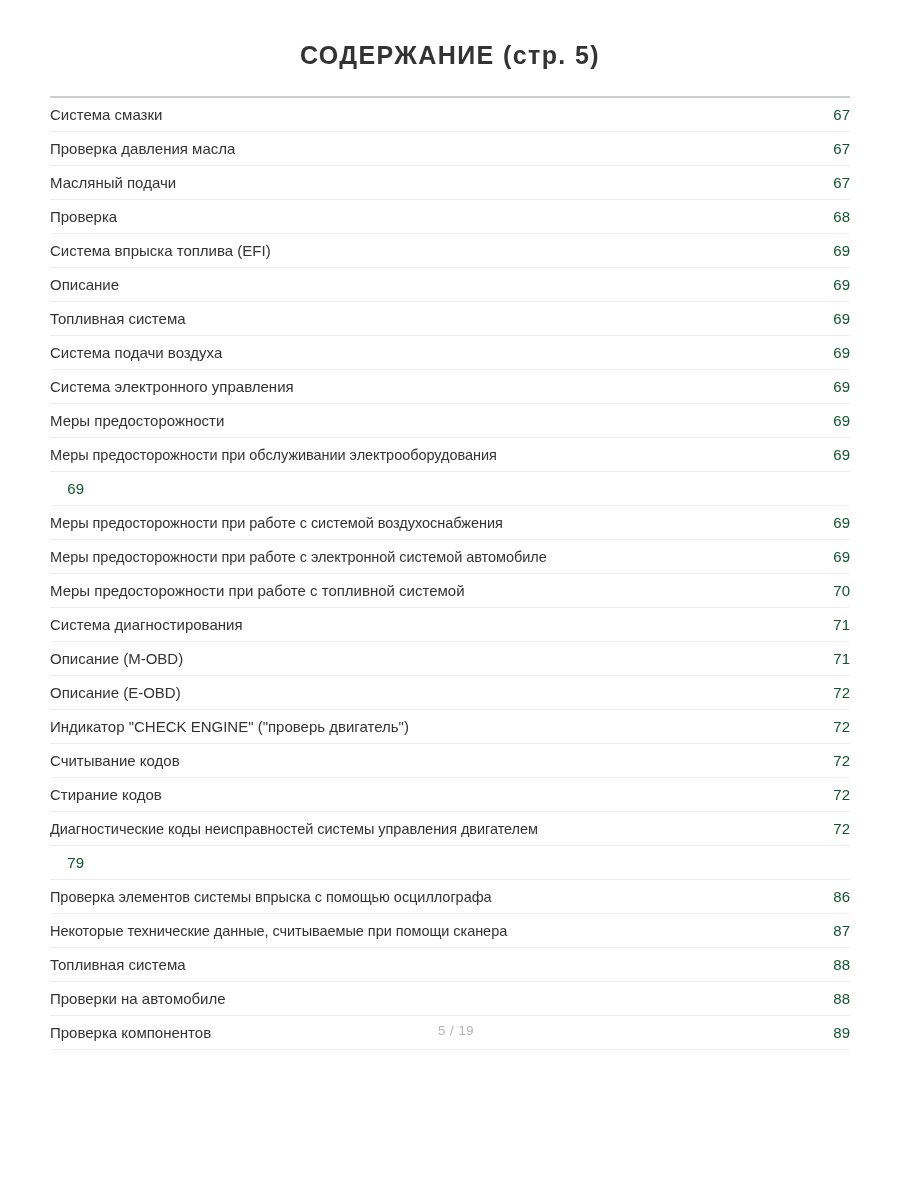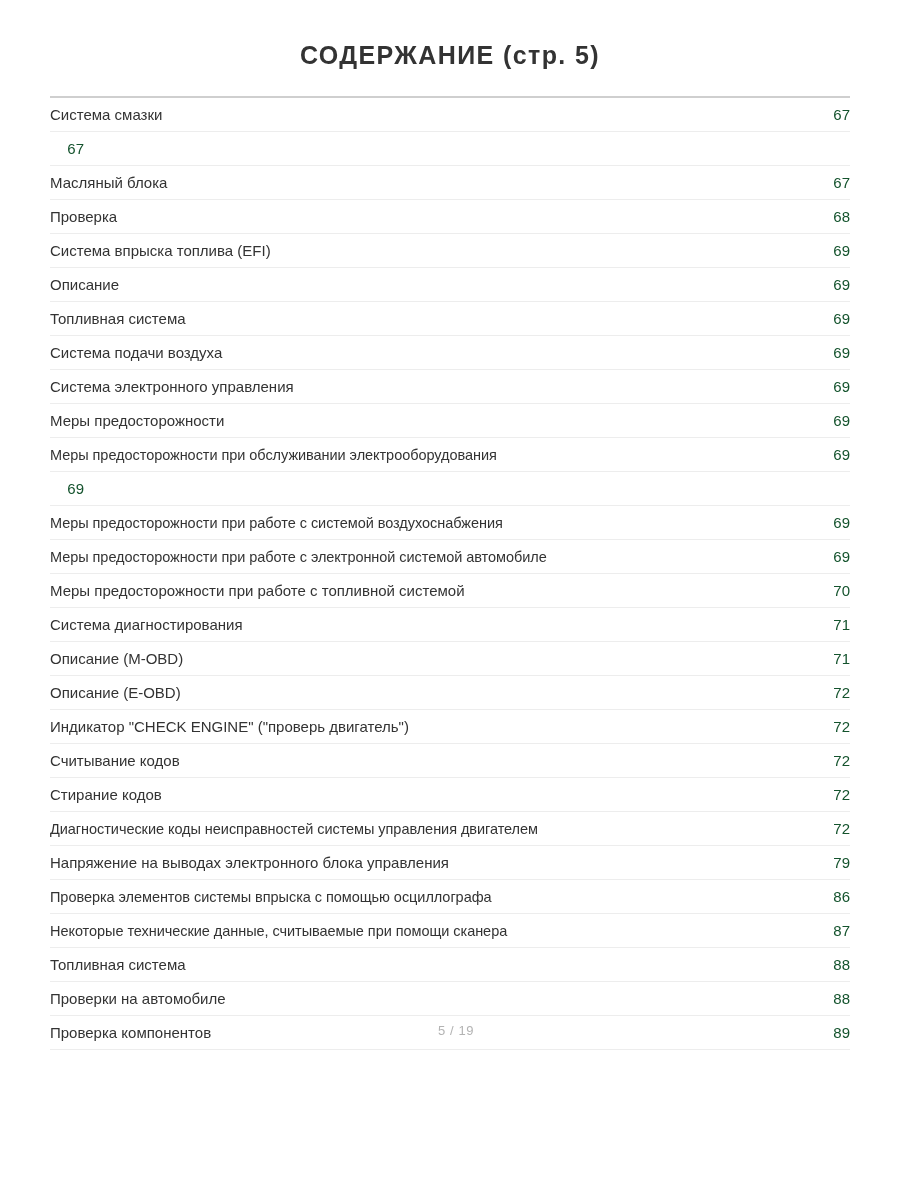--- a/index.html
+++ b/index.html
@@ -102,24 +102,25 @@
   <h1 class="toc-title">СОДЕРЖАНИЕ (стр. 5)</h1>
 
   <hr class="title-rule">
 
   <ul class="toc-list">
       <li class="toc-row">
         <span class="toc-label">Система смазки</span>
         <span class="toc-page">67</span>
       </li>
       <li class="toc-row">
+        <span class="toc-label">Проверка давления масла</span>
         <span class="toc-page">67</span>
       </li>
       <li class="toc-row">
-        <span class="toc-label">Масляный блока</span>
+        <span class="toc-label">Масляный подачи</span>
         <span class="toc-page">67</span>
       </li>
       <li class="toc-row">
         <span class="toc-label">Проверка</span>
         <span class="toc-page">68</span>
       </li>
       <li class="toc-row">
         <span class="toc-label">Система впрыска топлива (EFI)</span>
         <span class="toc-page">69</span>
       </li>
@@ -184,21 +185,20 @@
       </li>
       <li class="toc-row">
         <span class="toc-label">Стирание кодов</span>
         <span class="toc-page">72</span>
       </li>
       <li class="toc-row narrow">
         <span class="toc-label">Диагностические коды неисправностей системы управления двигателем</span>
         <span class="toc-page">72</span>
       </li>
       <li class="toc-row">
-        <span class="toc-label">Напряжение на выводах электронного блока управления</span>
         <span class="toc-page">79</span>
       </li>
       <li class="toc-row narrow">
         <span class="toc-label">Проверка элементов системы впрыска с помощью осциллографа</span>
         <span class="toc-page">86</span>
       </li>
       <li class="toc-row narrow">
         <span class="toc-label">Некоторые технические данные, считываемые при помощи сканера</span>
         <span class="toc-page">87</span>
       </li>

